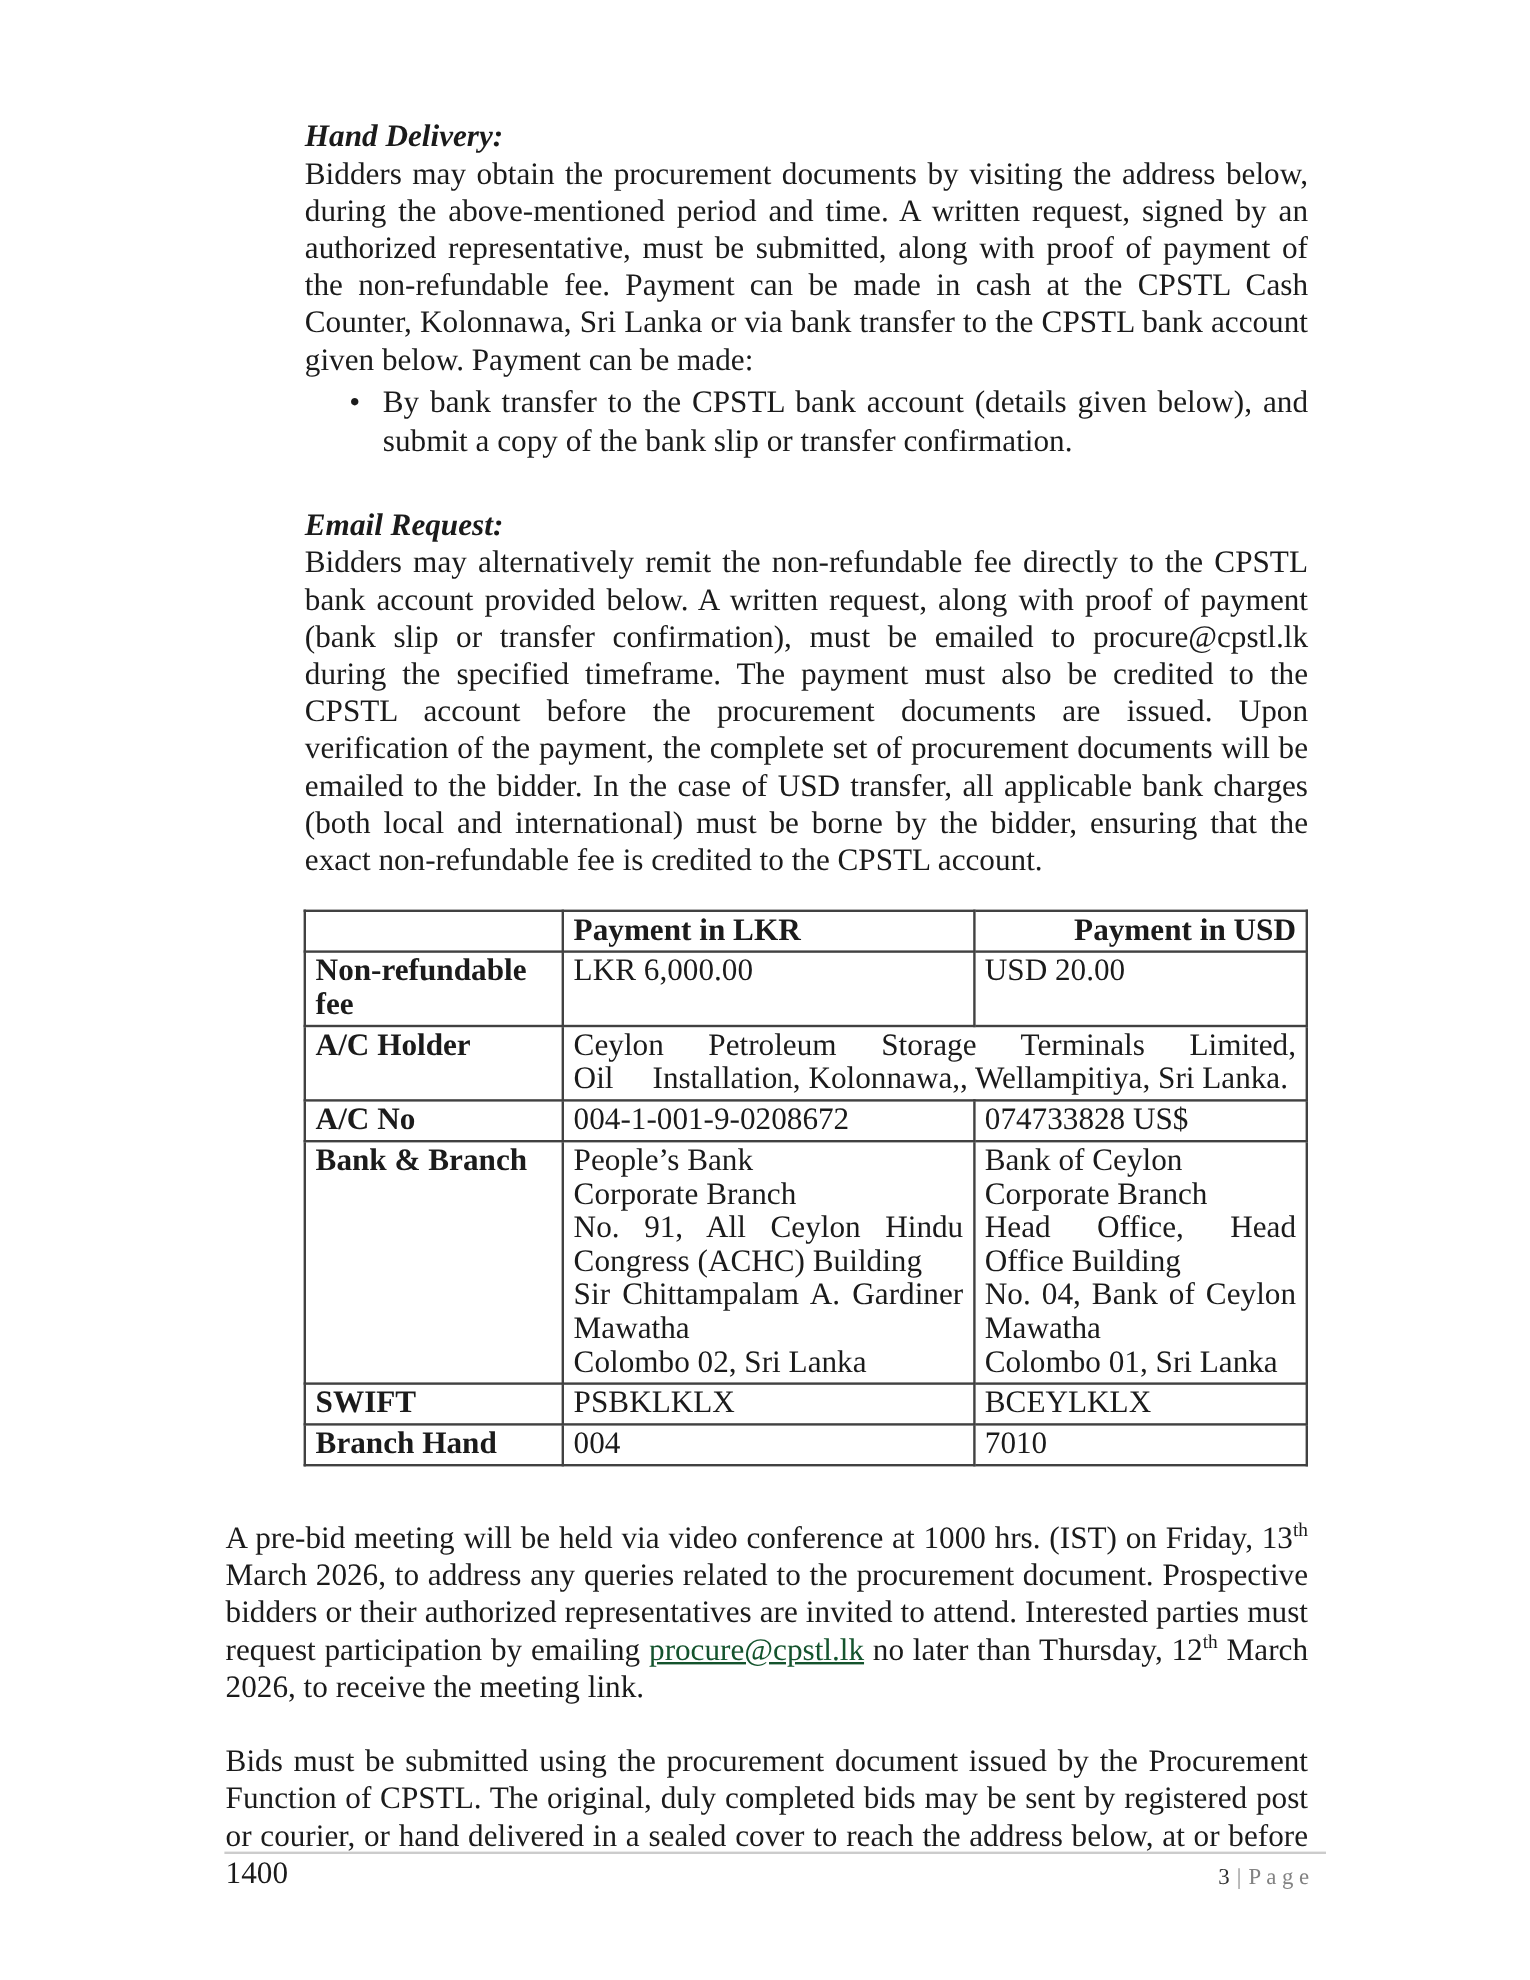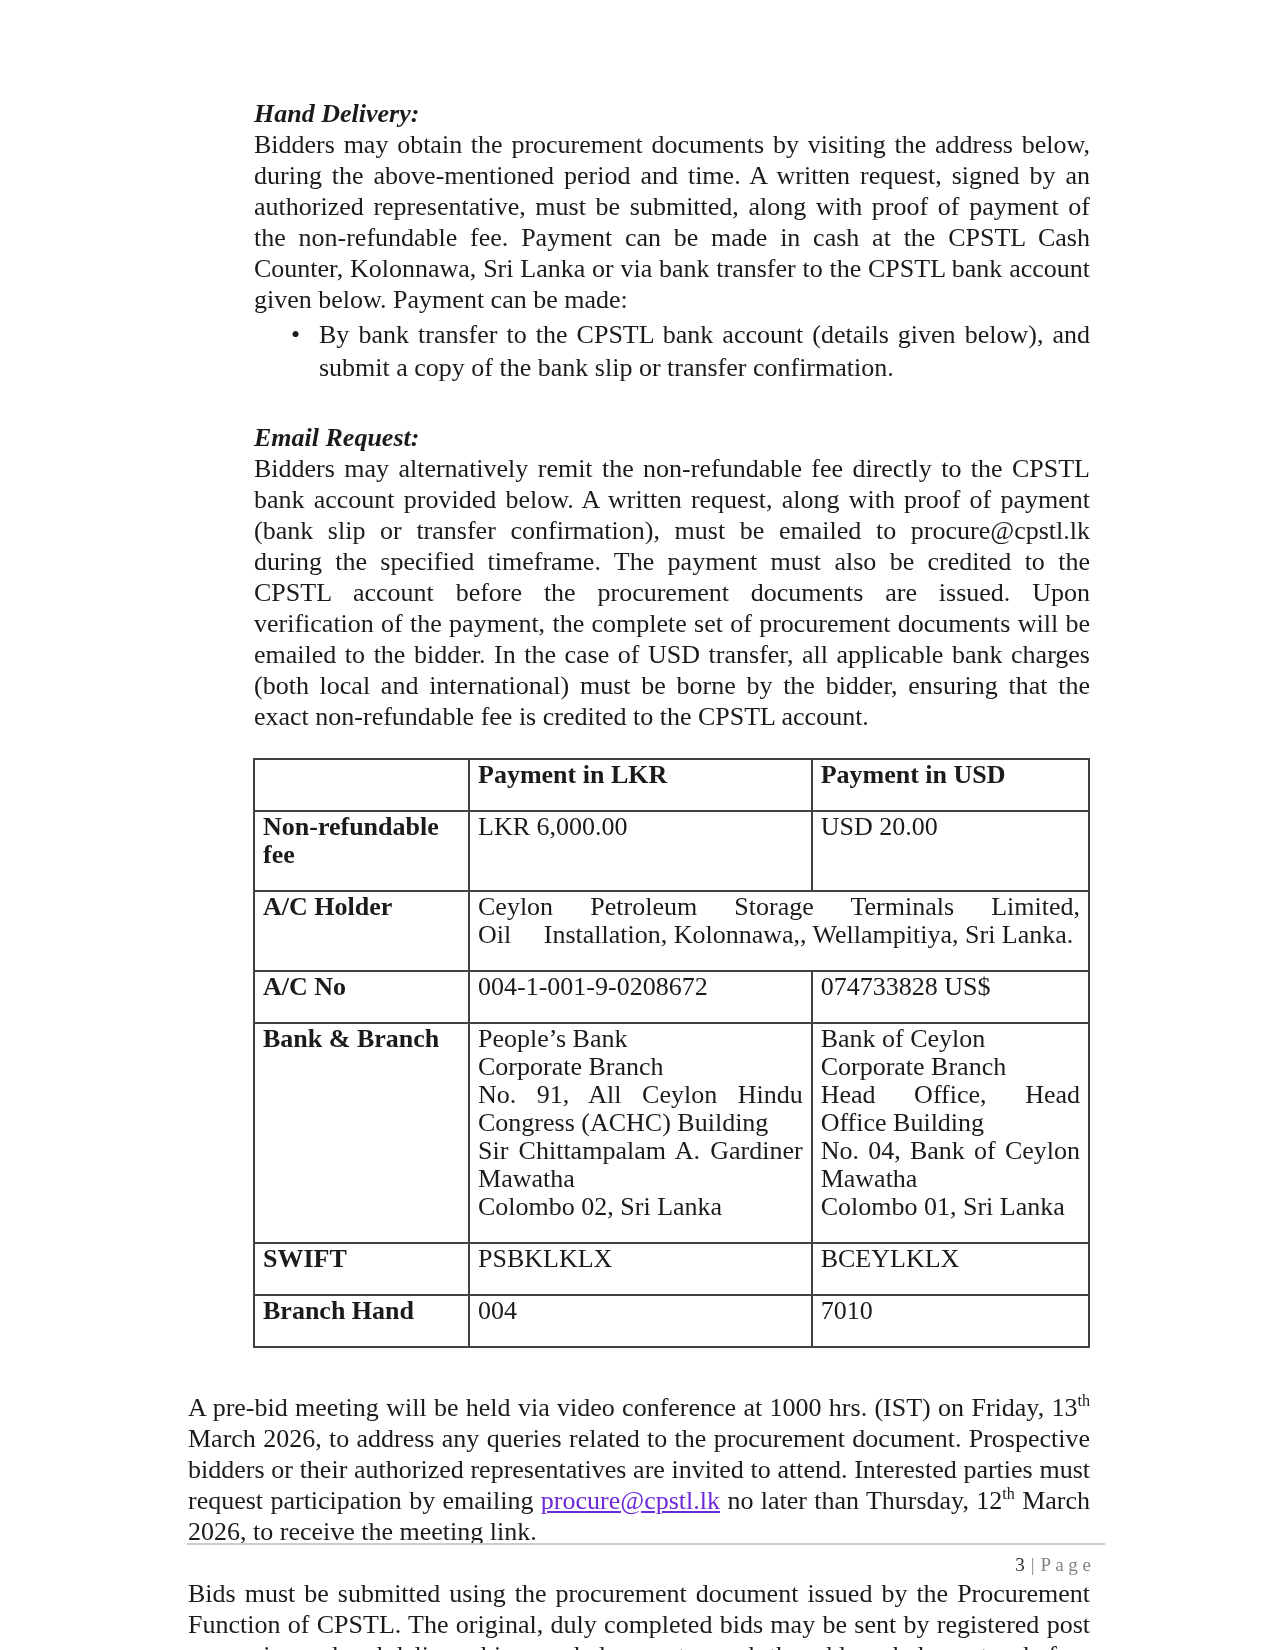--- a/index.html
+++ b/index.html
@@ -58,38 +58,38 @@
   
   .pay-table {
     border-collapse: collapse;
     margin-top: 26px;
     margin-left: 65px;
     width: 837px;
     table-layout: fixed;
   }
   .pay-table td {
     border: 2px solid #414141;
-    padding: 1px 8px 21px 8px;
+    padding: 1px 8px 3px 8px;
     line-height: 28px;
     vertical-align: top;
   }
   .col-label { width: 196px; }
   .col-lkr   { width: 323px; }
-  .col-usd   { width: 258px; }
+  .col-usd   { width: 258px; text-align: right; }
   .cell-bold { font-weight: bold; }
   .cell-just { text-align: justify; }
   .jl-line   { text-align: justify; text-align-last: justify; }
   .pre-line  { white-space: pre-wrap; }
   
   .para-wide-1 { margin-top: 44px; }
   .para-wide-2 { margin-top: 31px; }
   .b { font-weight: normal; }
   sup { font-size: 0.62em; line-height: 0; vertical-align: super; }
   .doc-link {
-    color: #6d28d9;
+    color: #14532d;
     text-decoration: underline;
     font-family: Liberation Serif, serif;
   }
   
   .footer {
     position: absolute;
     top: 1543px;
     left: 187px;
     width: 918px;
   }

